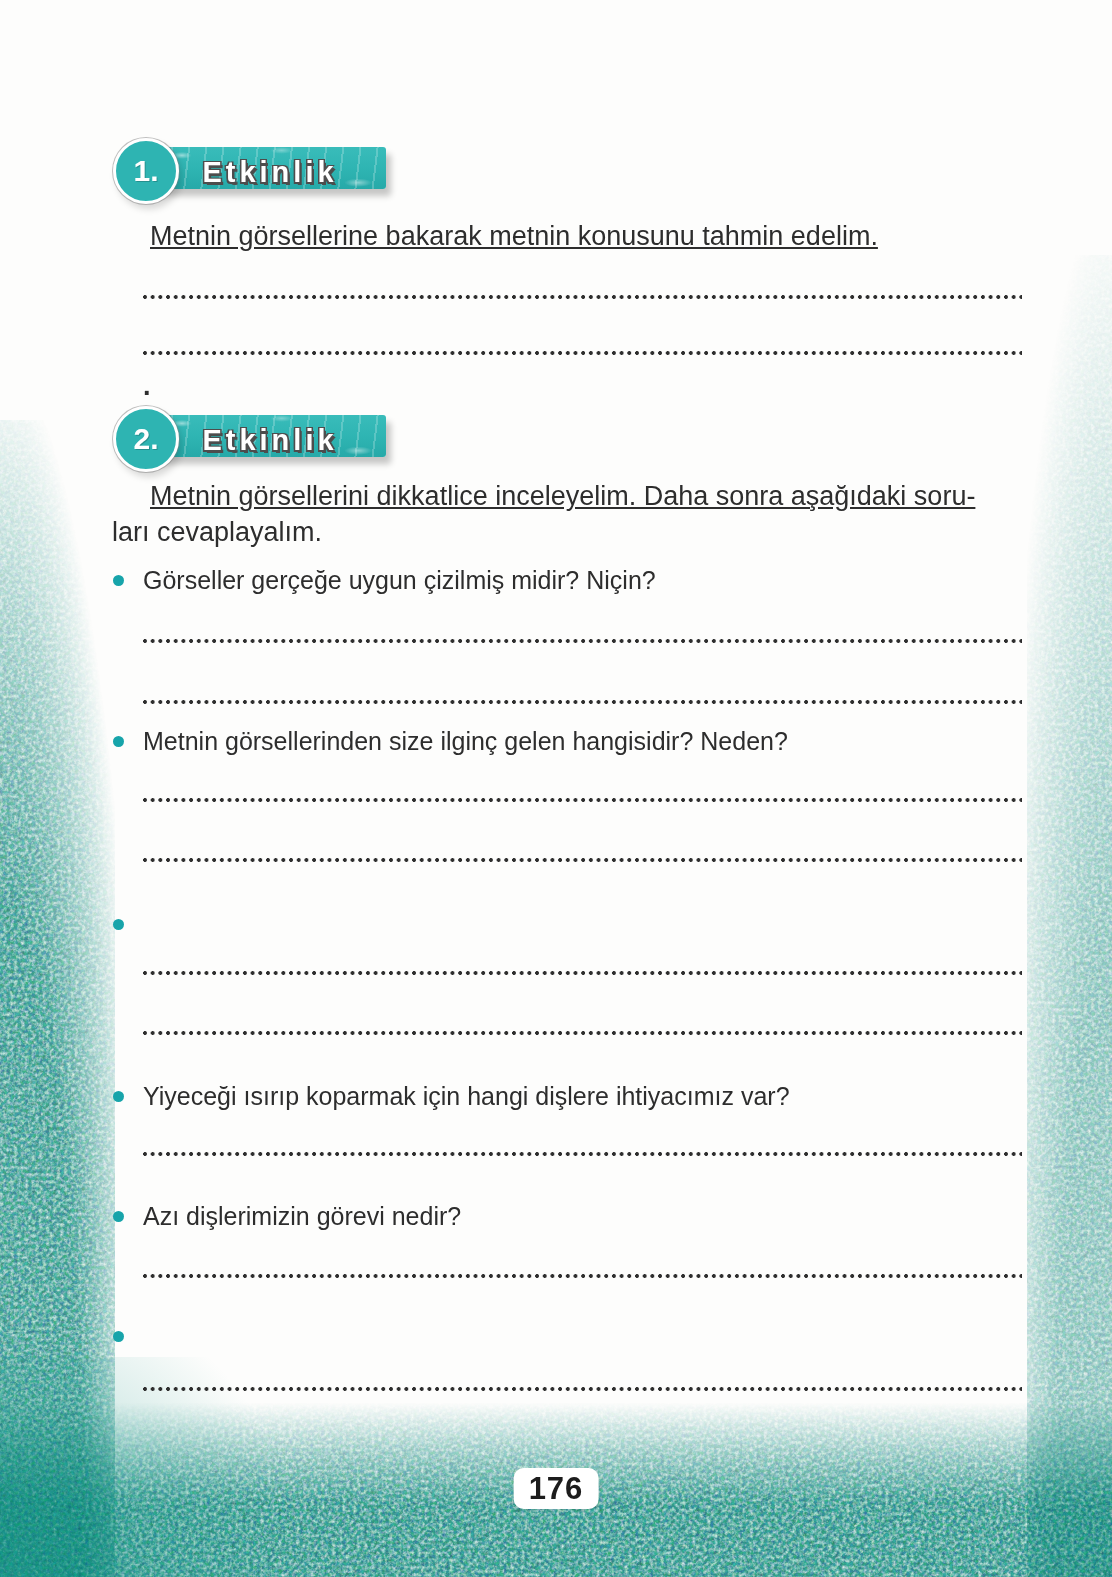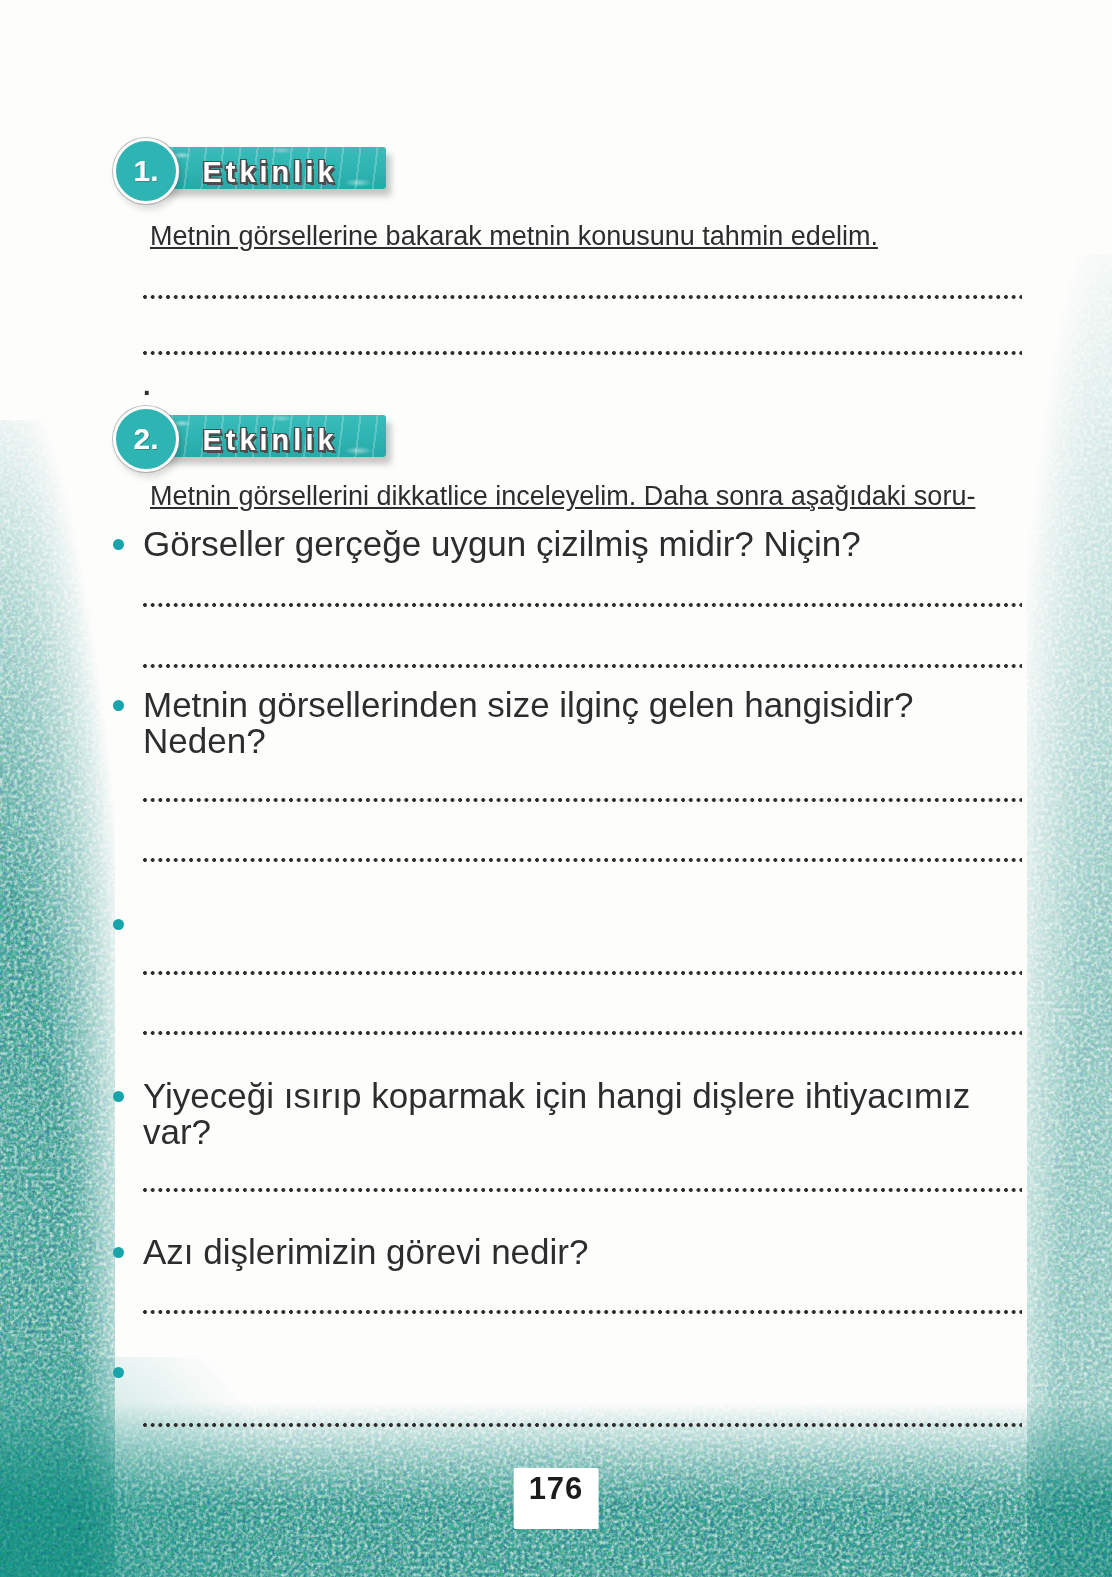--- a/index.html
+++ b/index.html
@@ -81,25 +81,25 @@
     height:4px;margin-left:31px;width:879px;
     background-image:radial-gradient(circle at 2px 2px,#2e2e2e 1.7px,transparent 2.2px);
     background-size:7.7px 4px;background-repeat:repeat-x;
   }
   .stray-dot{font-size:27px;font-weight:bold;color:#2d2d2d;margin-left:31px;line-height:26px;height:26px;}
   .q{display:flex;align-items:flex-start;}
   .q .bullet{
     flex:0 0 auto;width:11px;height:11px;border-radius:50%;
     background:#17a4aa;margin:13px 19px 0 1px;
   }
-  .q .qtext{font-size:35px;color:#2d2d2d;line-height:36px;}
+  .q .qtext{font-size:25px;color:#2d2d2d;line-height:36px;}
   
   .page-num{
     position:absolute;left:50%;top:1468px;transform:translateX(-50%);z-index:3;
-    background:#fff;border-radius:2px;padding:3px 15px 22px;
+    background:#fff;border-radius:10px;padding:3px 15px 2px;
     box-shadow:0 1px 3px rgba(0,0,0,.1);
   }
   .page-num span{font-size:31px;font-weight:bold;color:#1c1c1c;letter-spacing:1px;}
 </style>
 </head>
 <body>
 
 <div class="page">
 
   <svg width="0" height="0" style="position:absolute">
@@ -148,20 +148,21 @@
       <div class="circle">
         <span>2.</span>
       </div>
       <div class="banner">
         <span>Etkinlik</span>
       </div>
     </div>
 
     <p class="intro" style="margin-top:6px">
       <span class="indent" style="display:block">Metnin görsellerini dikkatlice inceleyelim. Daha sonra aşağıdaki soru-</span>
+      <span style="display:block">ları cevaplayalım.</span>
     </p>
 
     <div class="q" style="margin-top:12px">
       <span class="bullet"></span>
       <span class="qtext">Görseller gerçeğe uygun çizilmiş midir? Niçin?</span>
     </div>
     <div class="dotline" style="margin-top:41px"></div>
     <div class="dotline" style="margin-top:57px"></div>
 
     <div class="q" style="margin-top:19px">

